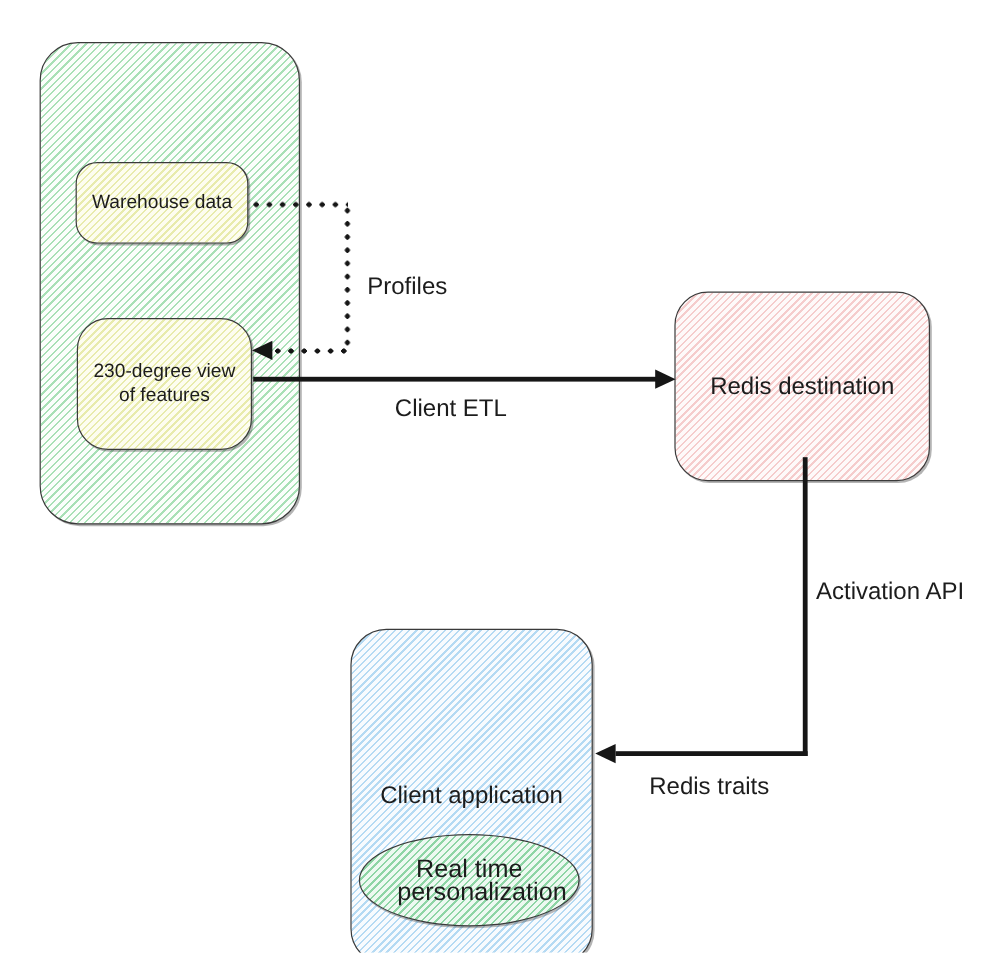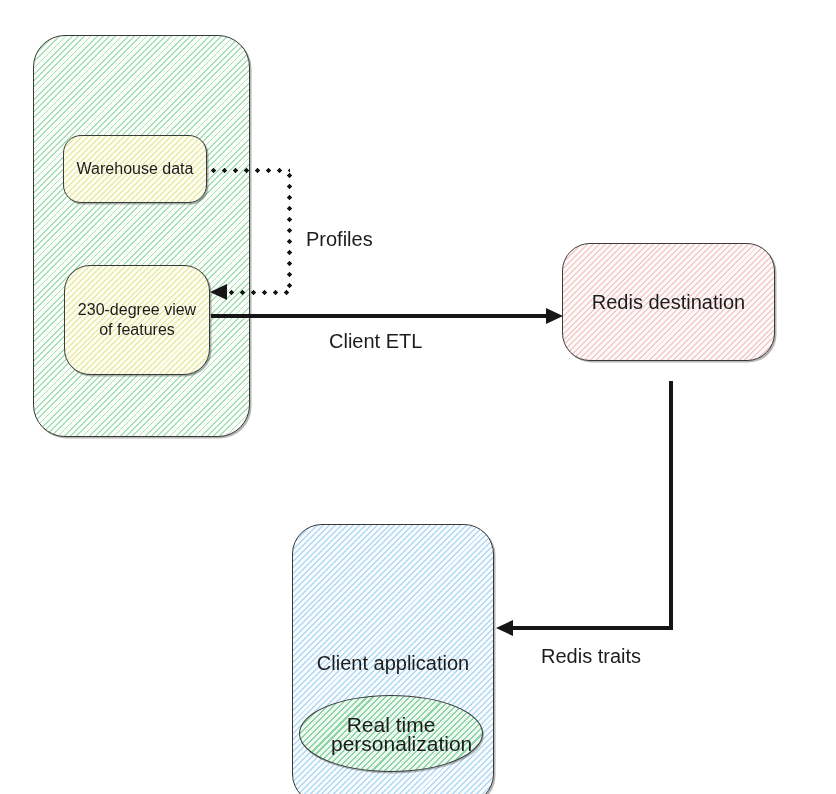--- a/index.html
+++ b/index.html
@@ -36,21 +36,21 @@
   }
   .hatch-green{
     background-color:#edf9f1;
     background-image:repeating-linear-gradient(135deg,var(--ellipse-hatch) 0,var(--ellipse-hatch) 1.5px,transparent 1.5px,transparent 4.3px);
   }
   .group-box{left:33px;top:35px;width:217px;height:402px;border-radius:32px;}
   .warehouse-box{left:63px;top:135px;width:144px;height:68px;border-radius:18px;
     display:flex;align-items:center;justify-content:center;}
   .feature-box{left:64px;top:265px;width:146px;height:110px;border-radius:26px;
     display:flex;align-items:center;justify-content:center;}
-  .redis-box{left:562px;top:243px;width:213px;height:118px;border-radius:28px;
+  .redis-box{left:562px;top:243px;width:213px;height:158px;border-radius:28px;
     display:flex;align-items:center;justify-content:center;}
   .client-box{left:292px;top:483px;width:202px;height:280px;border-radius:30px;margin-top:41px;}
   .ellipse{left:6px;top:170px;width:184px;height:77px;border-radius:50%;
     display:flex;align-items:center;justify-content:center;box-shadow:1px 1.5px 0 rgba(58,58,58,0.35);}
   .node-label{font-size:16px;line-height:20px;text-align:center;color:var(--text);}
   .node-label.w130{width:130px;}
   .ellipse .node-label{font-size:21px;line-height:19px;width:120px;}
   .redis-box .node-label{font-size:20px;}
   .client-title{position:absolute;left:0;right:0;top:127px;text-align:center;
     font-size:20px;color:var(--text);}
@@ -113,18 +113,19 @@
   <div class="edge edge-dot-v profiles-seg2"></div>
   <div class="edge edge-dot-h profiles-seg3"></div>
   <div class="arrowhead left profiles-head"></div>
   <div class="edge-label label-profiles">Profiles</div>
 
   <div class="edge edge-solid reverse-etl-line"></div>
   <div class="arrowhead right reverse-etl-head"></div>
   <div class="edge-label label-reverse-etl">Client ETL</div>
 
   <div class="edge edge-solid activation-line"></div>
+  <div class="edge-label label-activation">Activation API</div>
 
   <div class="edge edge-solid user-traits-line"></div>
   <div class="arrowhead left user-traits-head"></div>
   <div class="edge-label label-user-traits">Redis traits</div>
 
 </div>
 
 </body></html>

